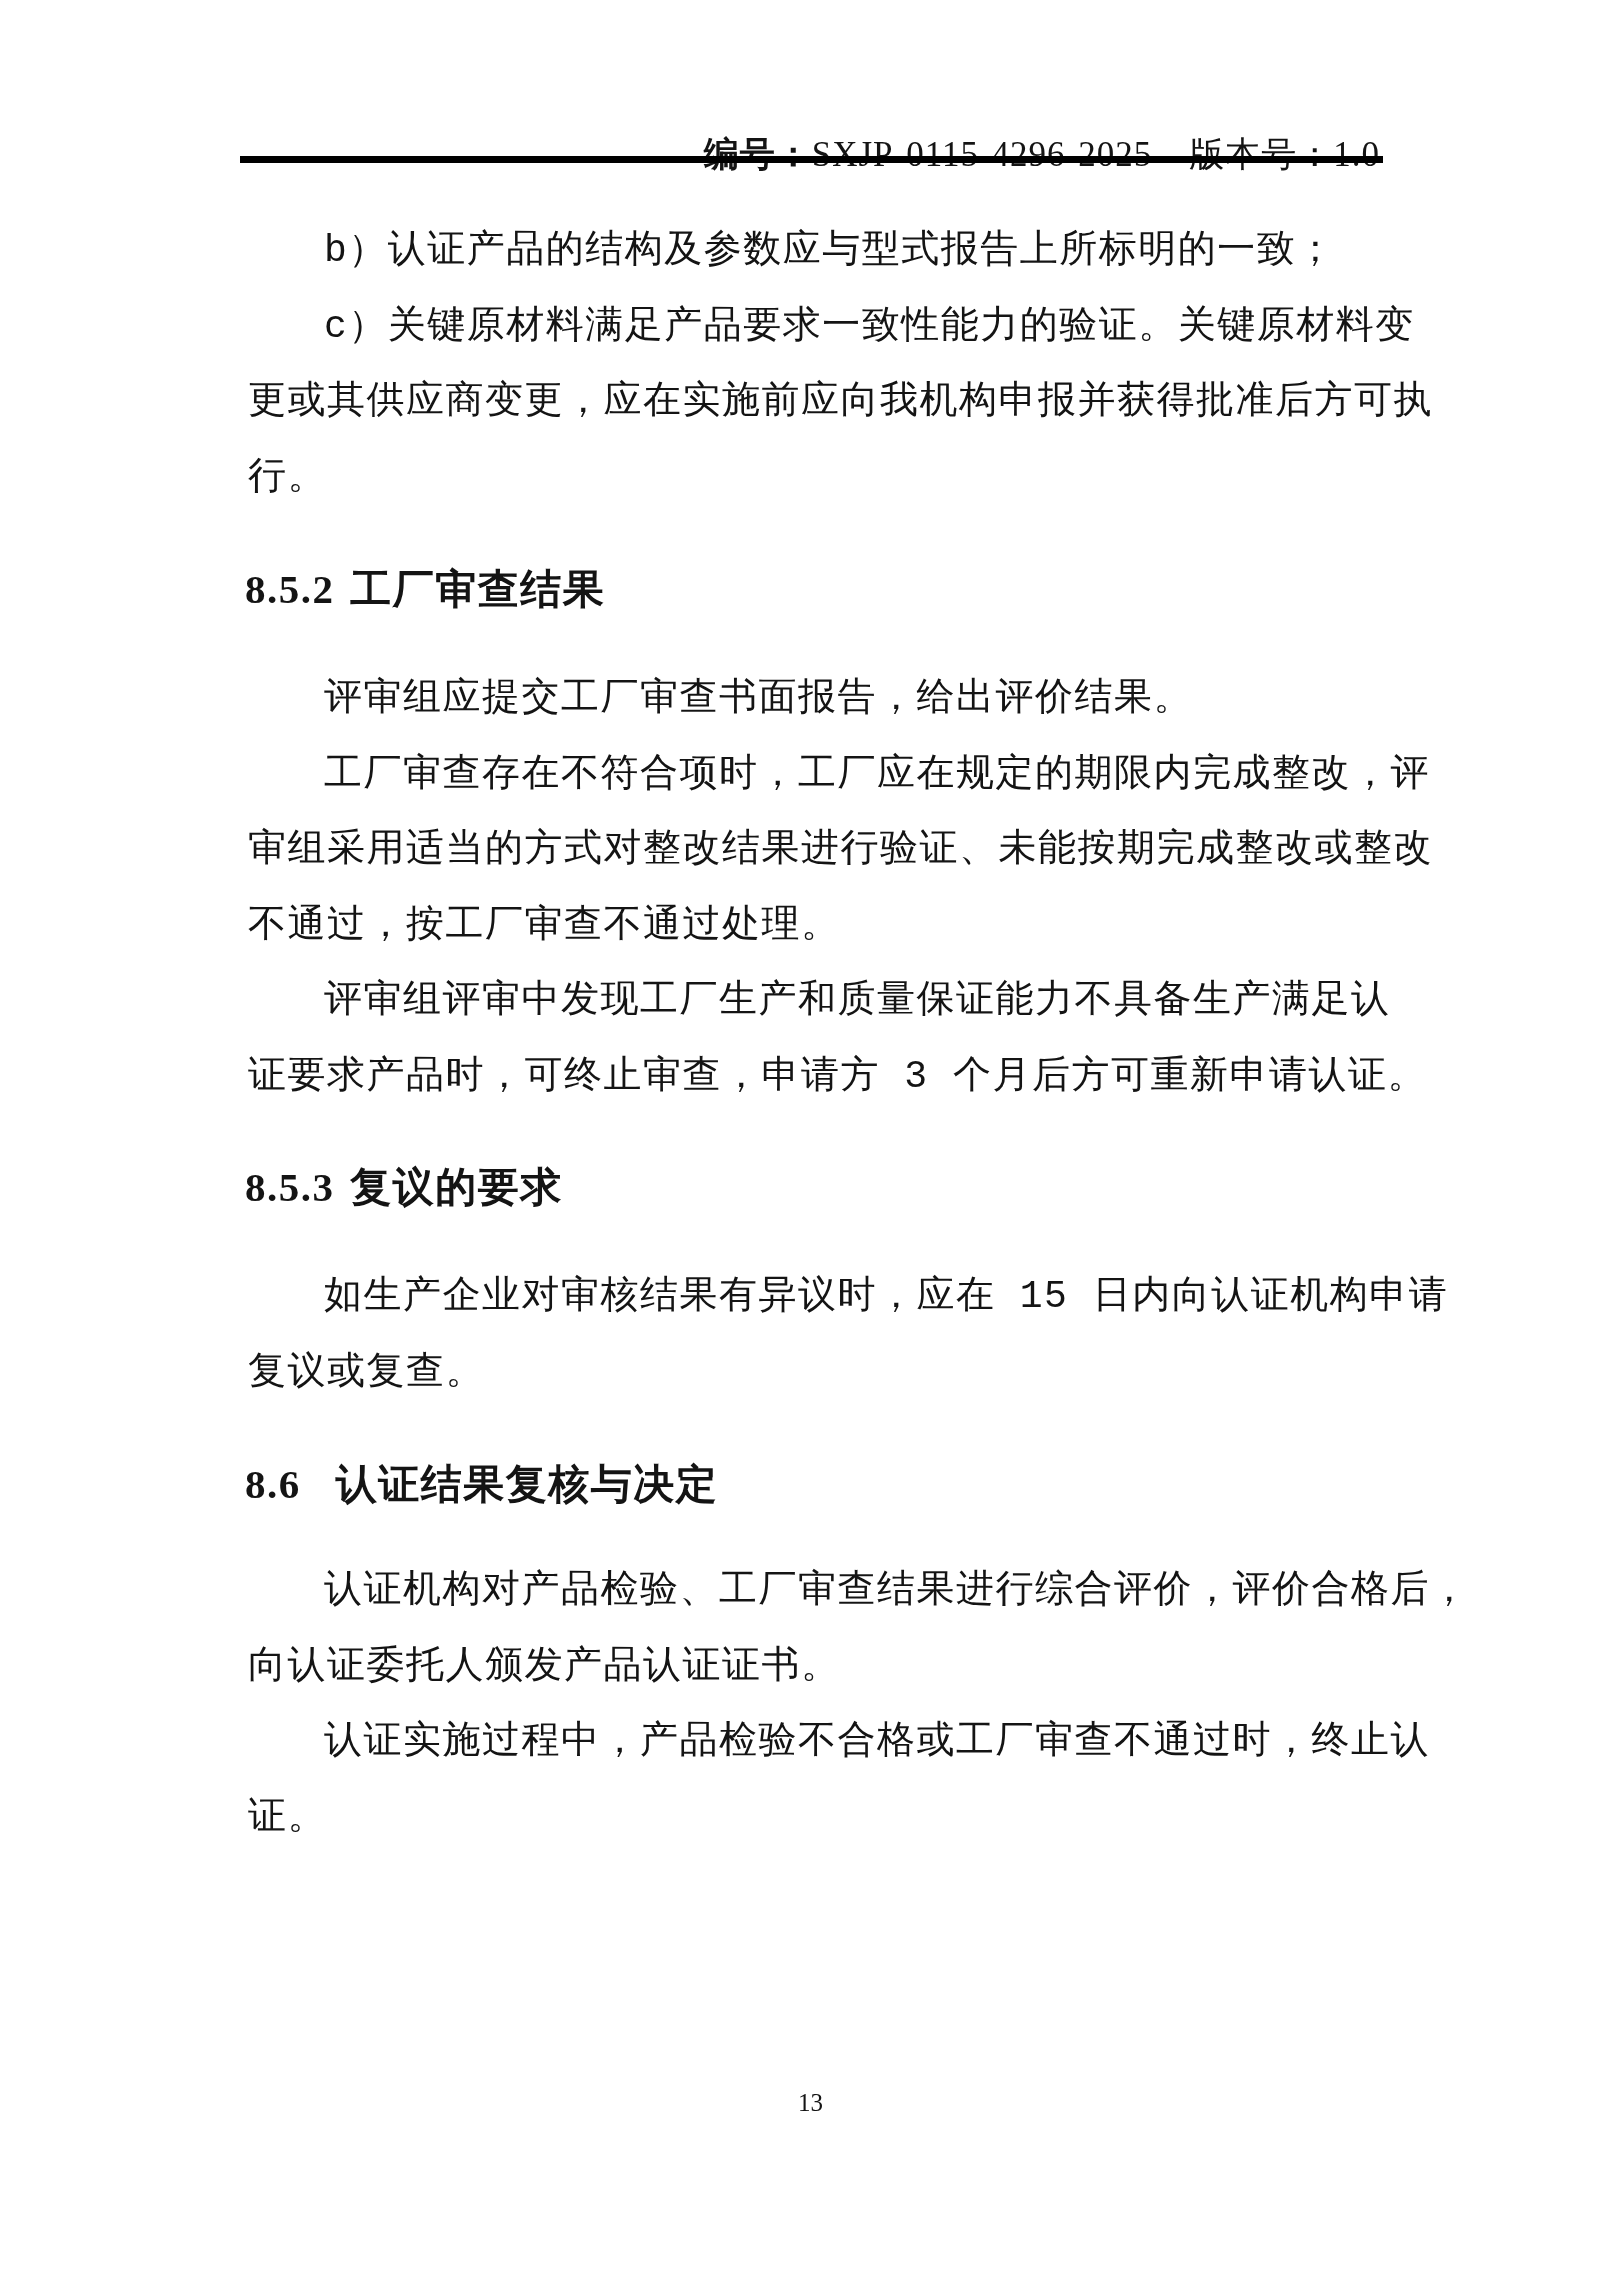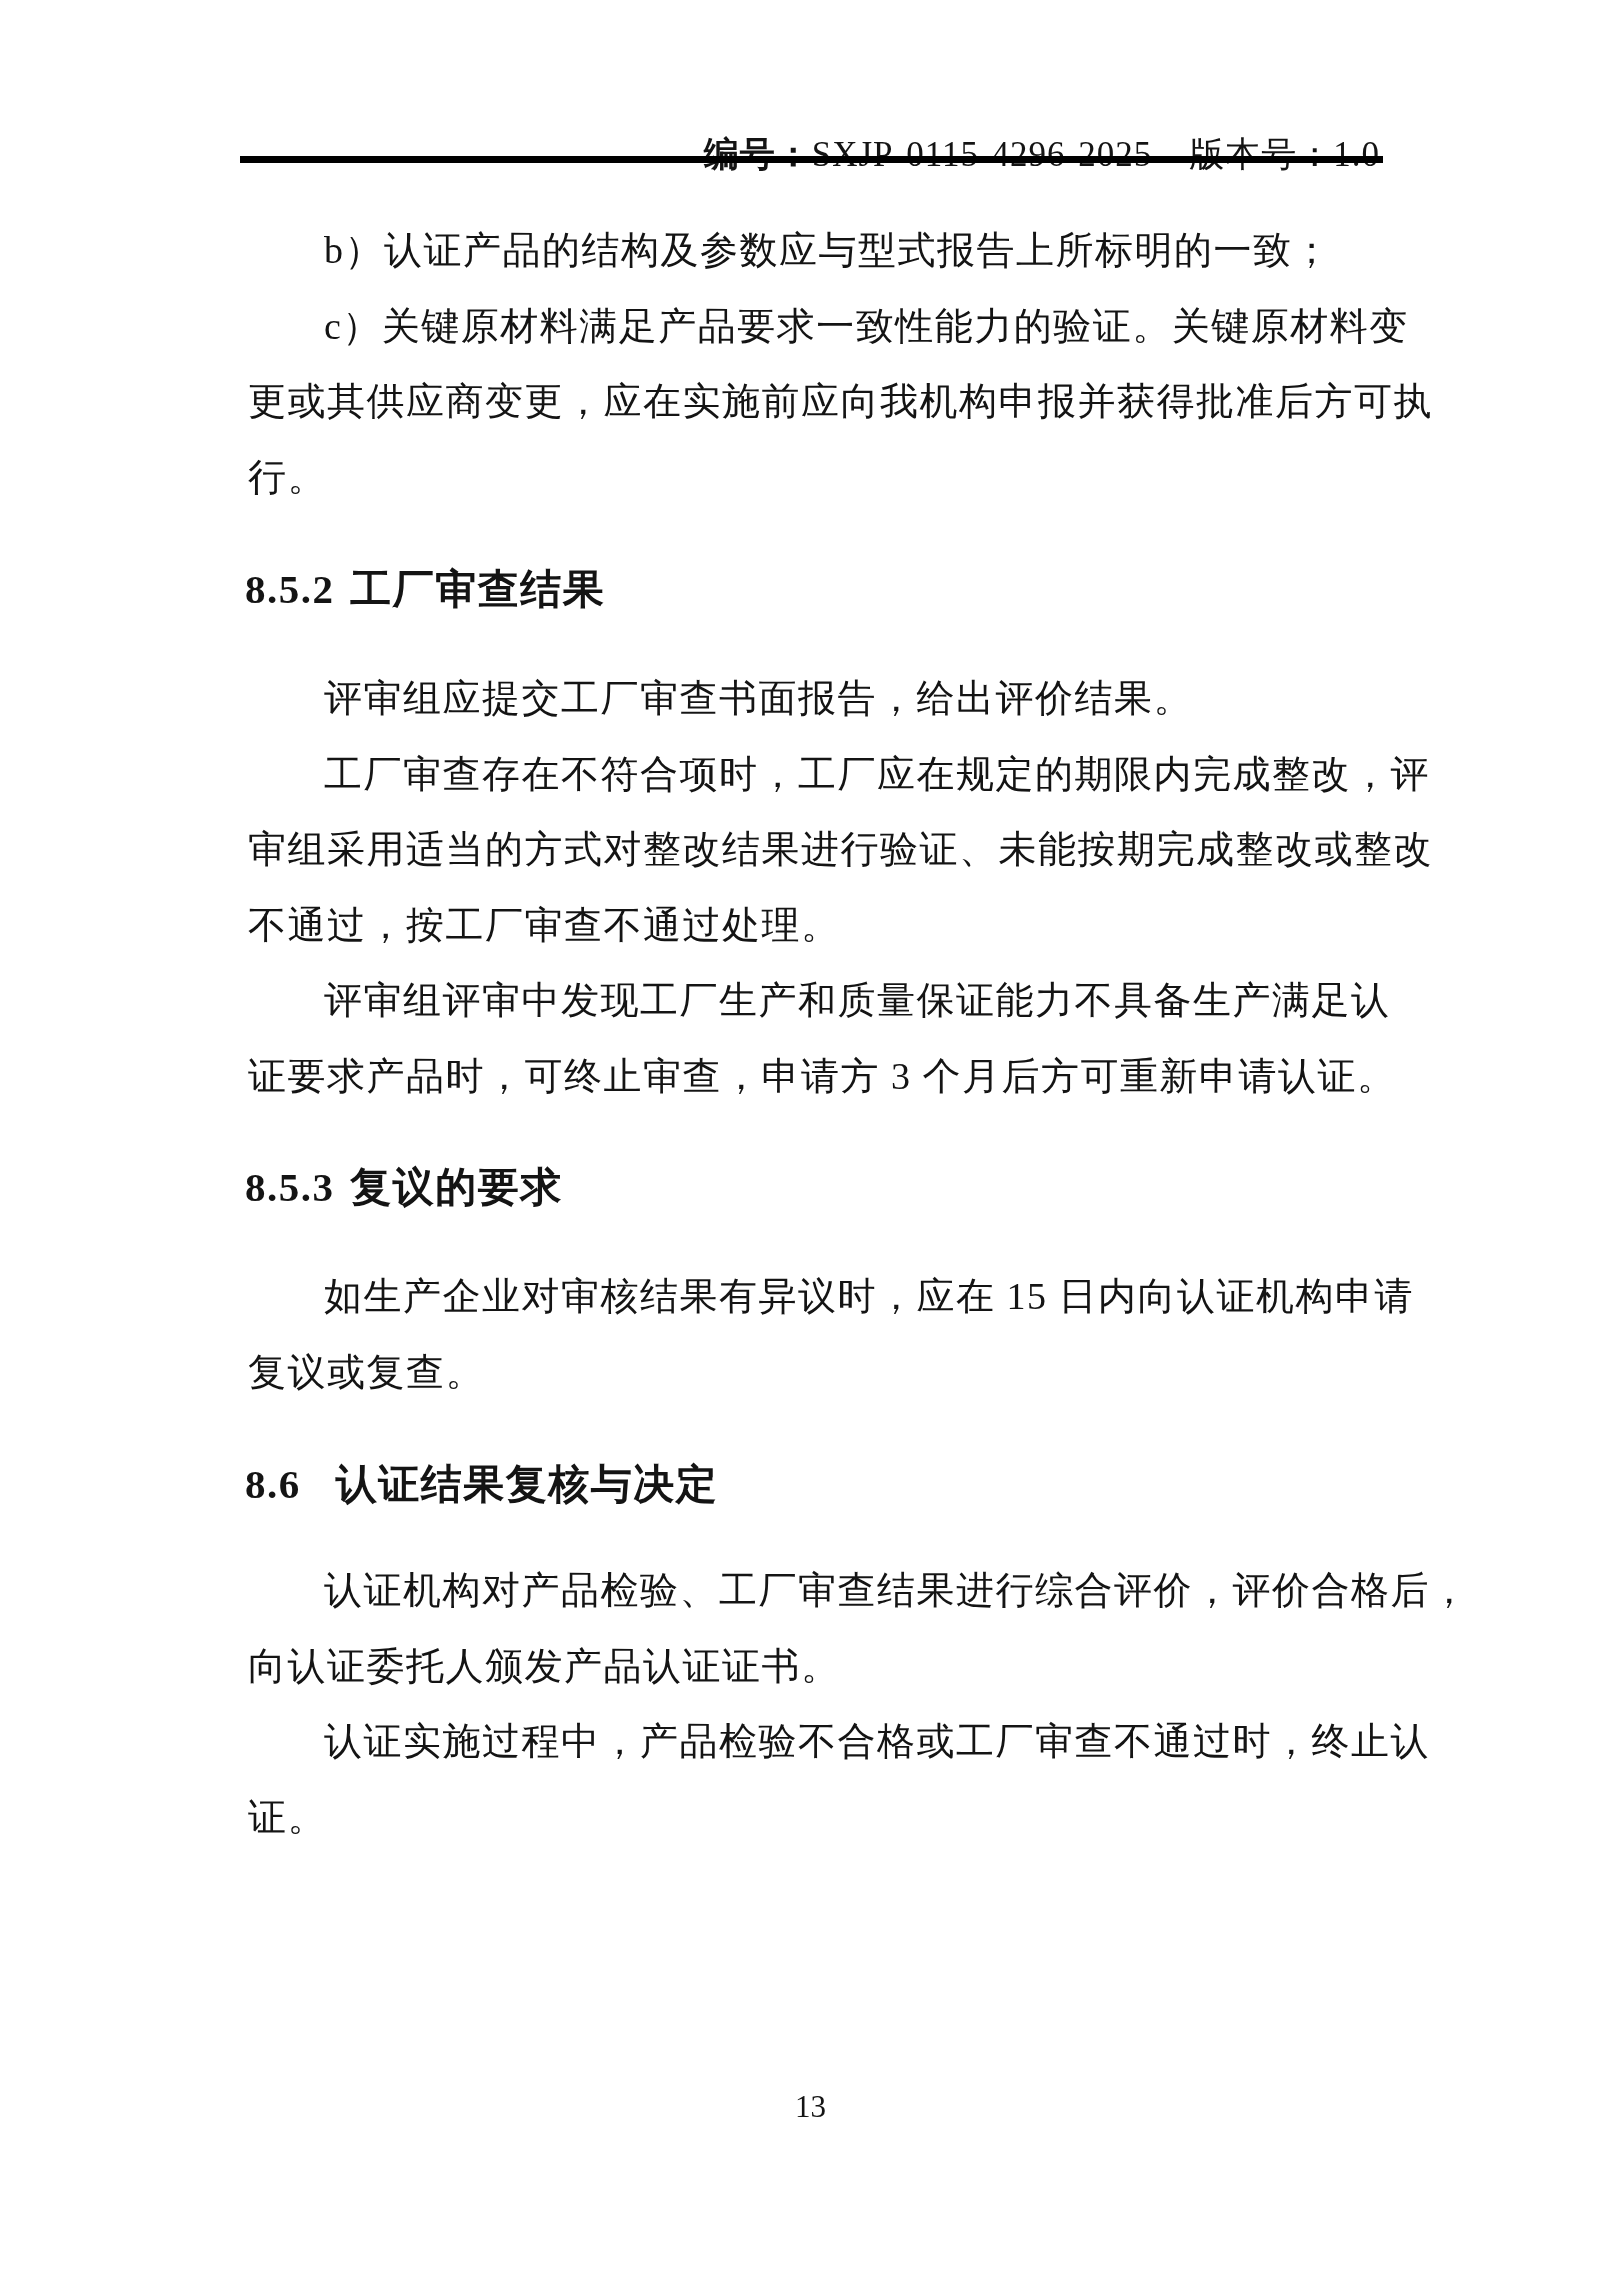--- a/index.html
+++ b/index.html
@@ -36,20 +36,21 @@
     height: 6.9px;
     background: #000000;
   }
   .line {
     position: absolute;
     left: 248px;
     font-size: 38px;
     letter-spacing: 1.5px;
     line-height: 45px;
     white-space: pre;
+    font-family: Liberation Mono, monospace;
   }
   .indent { left: 324px; }
   .heading {
     position: absolute;
     left: 245px;
     display: flex;
     align-items: baseline;
     font-weight: bold;
     font-size: 41px;
     letter-spacing: 1.5px;
@@ -57,21 +58,21 @@
     font-family: "Liberation Serif", "DejaVu Serif", serif;
   }
   .heading .h-title { margin-left: 15.7px; text-align: right; }
   .heading .h-title-lg { margin-left: 35px; }
   .page-footer {
     position: absolute;
     left: 0;
     right: 0;
     top: 2089px;
     text-align: center;
-    font-size: 31px;
+    font-size: 25px;
   }
 </style>
 </head>
 <body>
 
 <div class="page">
 
   <div class="doc-header">
     <span class="lbl-bold">编号：</span><span>SXJP-0115-4296-2025</span><span class="ver-gap">版本号：</span><span>1.0</span>
   </div>

